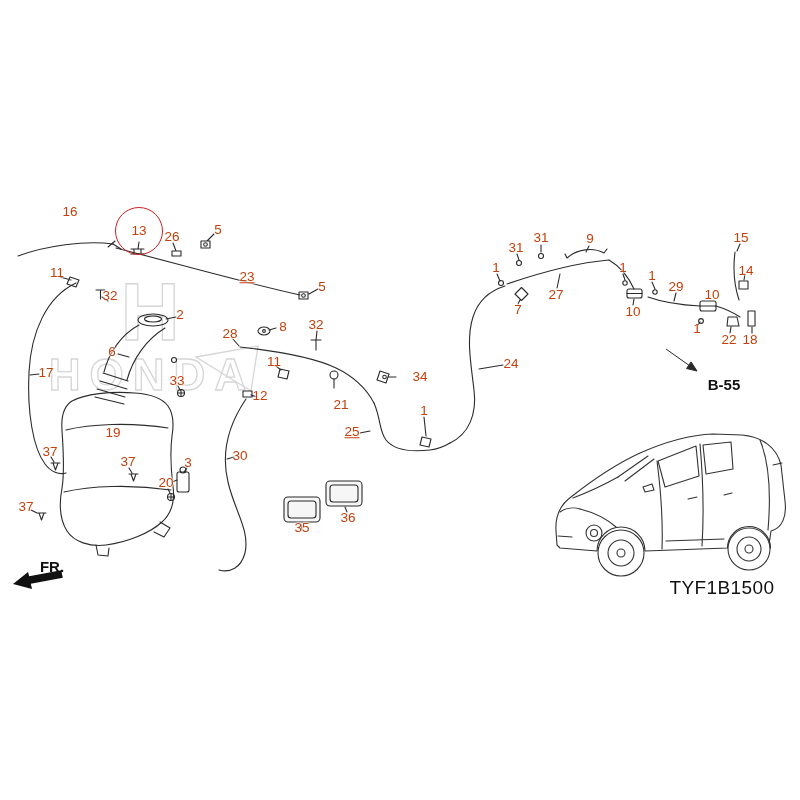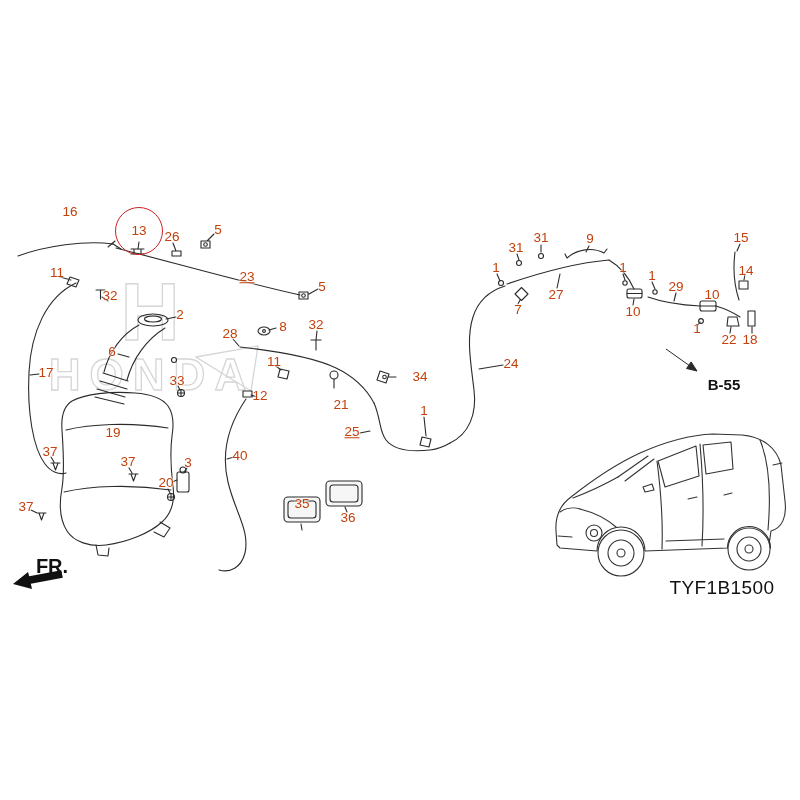--- a/index.html
+++ b/index.html
@@ -16,21 +16,21 @@
     cursor:pointer; user-select:none;
   }
   .part-label.circled {
     border:1.7px solid #cc2222; border-radius:50%;
     min-width:20px; height:20px; display:flex; align-items:center; justify-content:center;
     padding:13px;
   }
   .code { position:absolute; transform:translate(-50%,-50%); white-space:nowrap; }
   #b55-ref { font-weight:bold; font-size:15px; left:724px; top:384px; cursor:pointer; }
   #diagram-code { font-size:19px; letter-spacing:.4px; left:722px; top:588px; }
-  #fr-label { font-weight:bold; font-size:20px; left:52px; top:566px; }
+  #fr-label { font-weight:bold; font-size:15px; left:52px; top:566px; }
 </style>
 </head>
 <body>
 
 <div id="stage">
 
 <svg width="800" height="800" viewBox="0 0 800 800">
 
   <g stroke="#cccccc" fill="none" stroke-width="1.3" opacity="0.8">
     <text x="150" y="340" font-size="82" font-weight="bold" text-anchor="middle">H</text>
@@ -224,27 +224,27 @@
       <div class="part-label" style="left: 112px; top: 352px;">6</div>
       <div class="part-label" style="left: 274px; top: 362px;">11</div>
       <div class="part-label" style="left: 46px; top: 373px;">17</div>
       <div class="part-label" style="left: 177px; top: 381px;">33</div>
       <div class="part-label" style="left: 403px; top: 377px; padding-left: 34px;">34</div>
       <div class="part-label" style="left: 333px; top: 405px; margin-left: 8px;">21</div>
       <div class="part-label" style="left: 260px; top: 396px;">12</div>
       <div class="part-label" style="left: 113px; top: 433px;">19</div>
       <div class="part-label" style="left: 352px; top: 432px; text-decoration: underline;">25</div>
       <div class="part-label" style="left: 424px; top: 411px;">1</div>
-      <div class="part-label" style="left: 240px; top: 456px;">40</div>
+      <div class="part-label" style="left: 240px; top: 456px;">30</div>
       <div class="part-label" style="left: 50px; top: 452px;">37</div>
       <div class="part-label" style="left: 128px; top: 462px;">37</div>
       <div class="part-label" style="left: 188px; top: 463px;">3</div>
       <div class="part-label" style="left: 166px; top: 483px;">20</div>
       <div class="part-label" style="left: 26px; top: 507px;">37</div>
-      <div class="part-label" style="left: 302px; top: 504px;">35</div>
+      <div class="part-label" style="left: 302px; top: 528px;">35</div>
       <div class="part-label" style="left: 348px; top: 518px;">36</div>
       <div class="part-label" style="left: 511px; top: 364px; text-align: right;">24</div>
       <div class="part-label" style="left: 556px; top: 295px;">27</div>
       <div class="part-label" style="left: 516px; top: 248px;">31</div>
       <div class="part-label" style="left: 541px; top: 238px;">31</div>
       <div class="part-label" style="left: 590px; top: 239px;">9</div>
       <div class="part-label" style="left: 518px; top: 310px;">7</div>
       <div class="part-label" style="left: 496px; top: 268px;">1</div>
       <div class="part-label" style="left: 633px; top: 312px;">10</div>
       <div class="part-label" style="left: 623px; top: 268px;">1</div>

